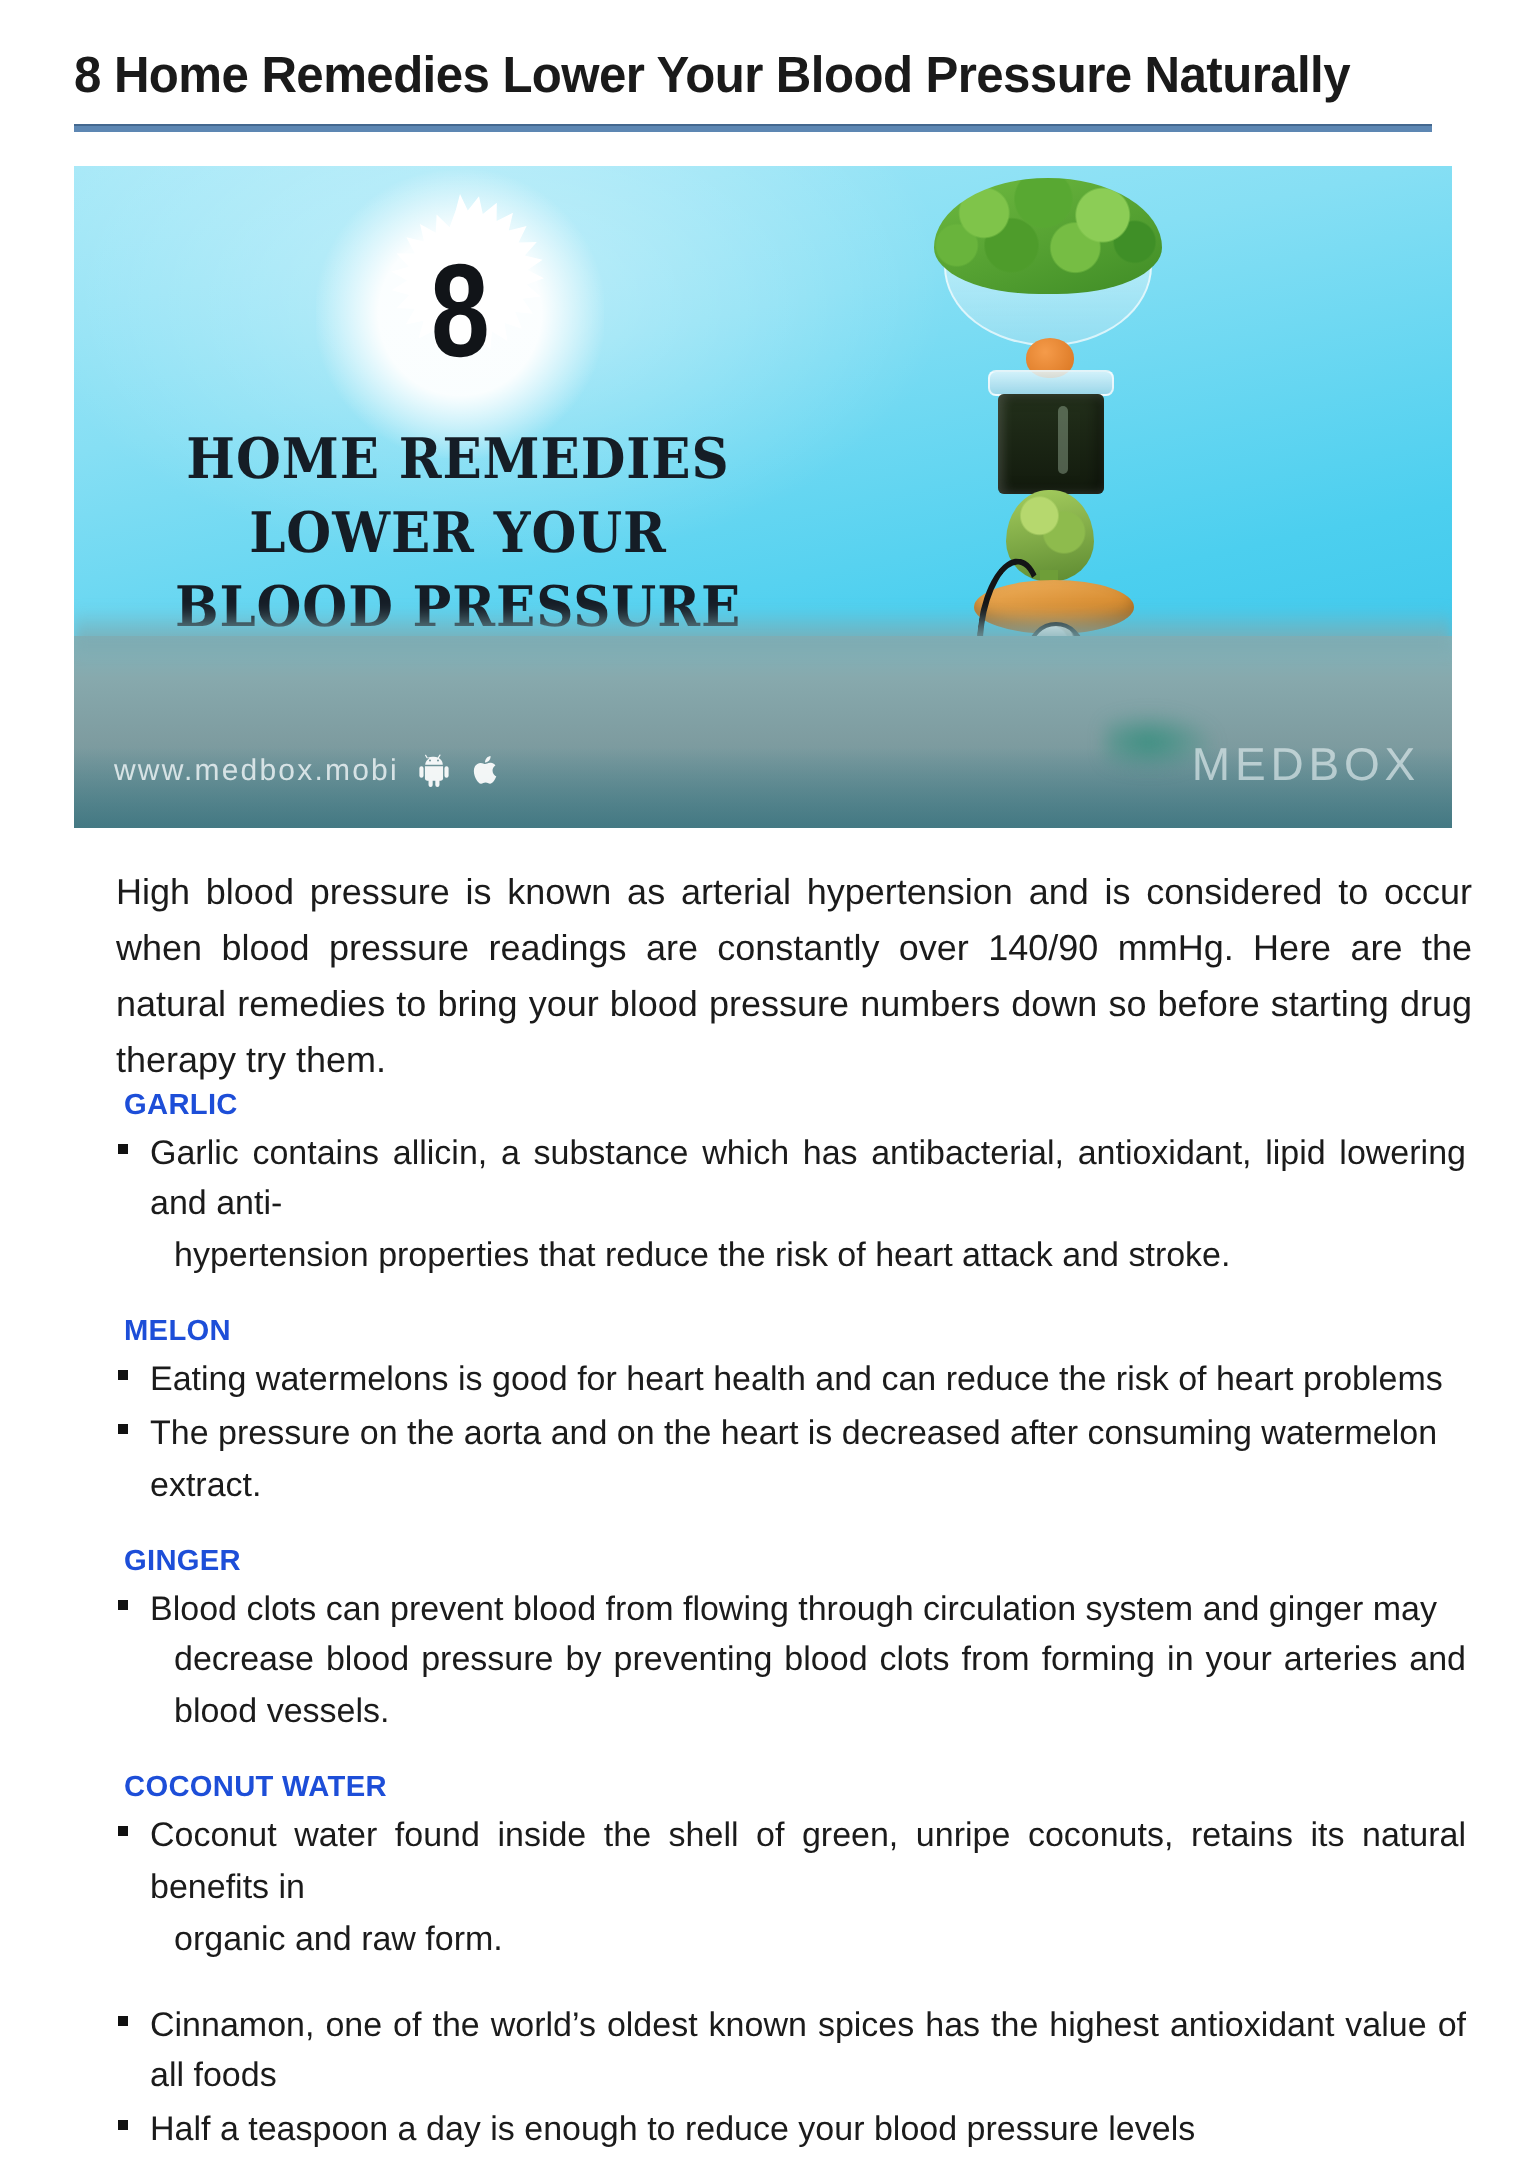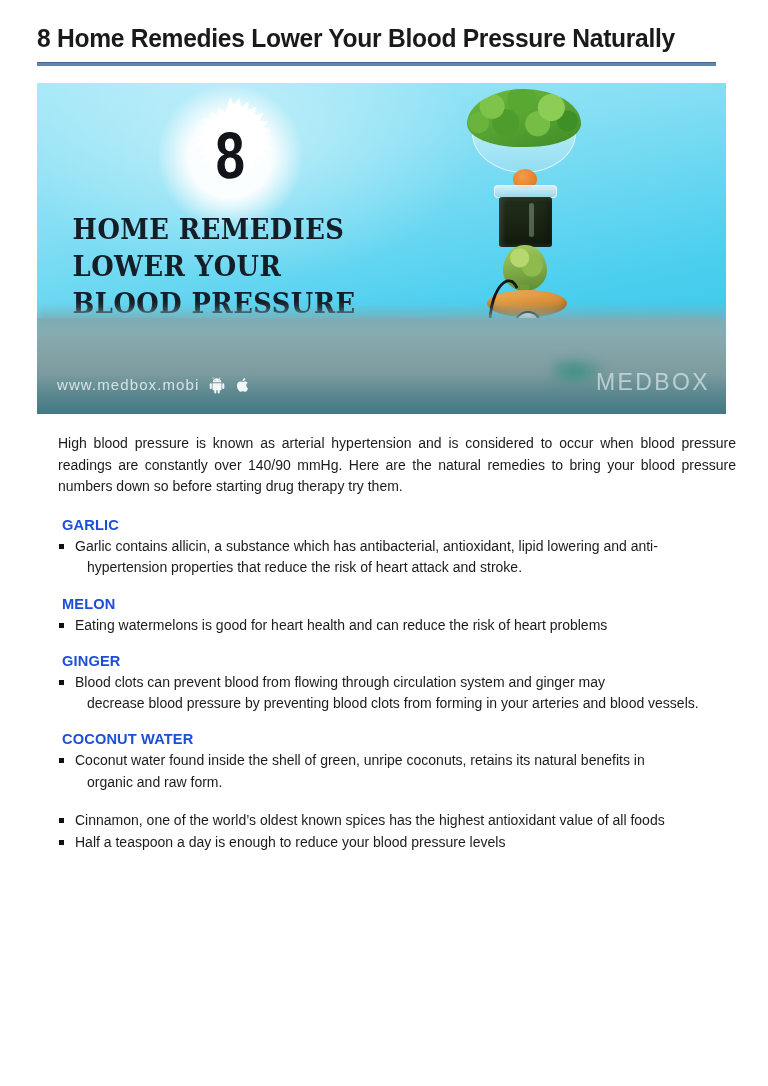--- a/index.html
+++ b/index.html
@@ -106,20 +106,21 @@
     transform: scaleX(0.8) rotate(-2deg);
     padding-bottom: 4px;
   }
 
   
   .banner-headline {
     position: absolute;
     left: 22px;
     top: 128px;
     width: 340px;
+    text-align: center;
     font-family: "DejaVu Serif", serif;
     font-weight: bold;
     color: #151d26;
     font-size: 28px;
     line-height: 1.33;
     letter-spacing: 0.5px;
   }
   .banner-headline .hl {
     display: block;
     transform: scaleX(0.92);
@@ -244,20 +245,21 @@
     border-color: #141516 transparent transparent #141516;
     transform: rotate(8deg);
   }
 
   
   .banner-url {
     position: absolute;
     left: 20px;
     bottom: 20px;
     display: flex;
+    align-items: center;
     gap: 10px;
   }
   .banner-url-text {
     font-family: "Liberation Sans", sans-serif;
     font-size: 15px;
     letter-spacing: 1.1px;
     color: #e6eef0;
     opacity: 0.88;
   }
   .store-icon { width: 16px; height: 18px; display: block; opacity: 0.92; }
@@ -285,44 +287,43 @@
 
   
   .content {
     position: absolute;
     left: 57px;
     top: 433px;
     width: 670px;
   }
   .intro {
     font-family: "Liberation Sans", sans-serif;
-    font-size: 14px;
+    font-size: 18px;
     line-height: 1.55;
     color: #1b1b1b;
     text-align: justify;
     text-justify: inter-word;
-    margin-bottom: 19px;
     width: 678px;
     margin-left: 1px;
   }
   .section { margin-bottom: 0; }
   .section-head {
     font-family: "Liberation Sans", sans-serif;
     font-size: 14.6px;
     font-weight: bold;
     color: #1d4ed8;
     letter-spacing: 0.15px;
     margin: 0 0 3px 5px;
   }
   .bullets { list-style: none; margin: 0 0 17px 0; padding: 0; }
   .bullet {
     position: relative;
     padding-left: 18px;
     font-family: "Liberation Sans", sans-serif;
-    font-size: 14px;
+    font-size: 17px;
     line-height: 1.52;
     color: #1b1b1b;
     margin-bottom: 1px;
     width: 676px;
   }
   .bullet.just { text-align: justify; text-justify: inter-word; }
   .bullet::before {
     content: "";
     position: absolute;
     left: 2px;
@@ -411,20 +412,23 @@
         </li>
       </ul>
     </div>
 
     <div class="section">
       <h2 class="section-head">MELON</h2>
       <ul class="bullets">
         <li class="bullet">
           <span>Eating watermelons is good for heart health and can reduce the risk of heart problems</span>
         </li>
+        <li class="bullet">
+          <span>The pressure on the aorta and on the heart is decreased after consuming watermelon extract.</span>
+        </li>
       </ul>
     </div>
 
     <div class="section">
       <h2 class="section-head">GINGER</h2>
       <ul class="bullets">
         <li class="bullet just">
           <span>Blood clots can prevent blood from flowing through circulation system and ginger may</span>
           <span class="cont">decrease blood pressure by preventing blood clots from forming in your arteries and blood vessels.</span>
         </li>

